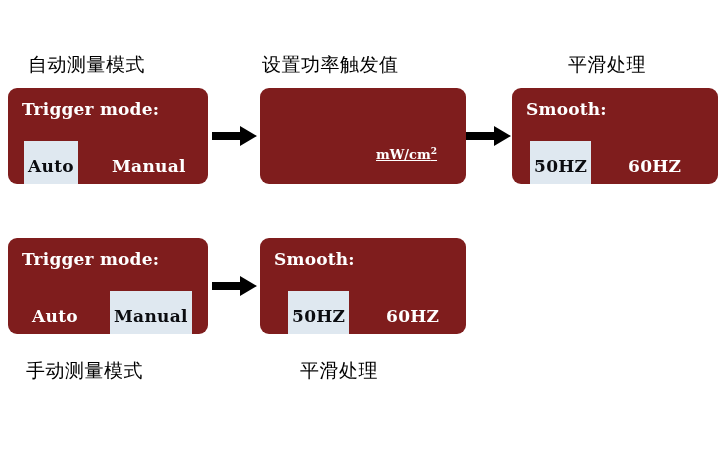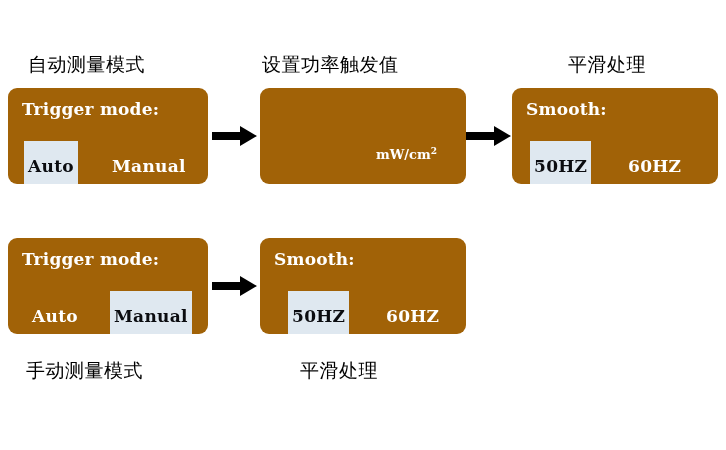--- a/index.html
+++ b/index.html
@@ -23,21 +23,21 @@
   .caption {
     position: absolute;
     font-family: "DejaVu Sans", sans-serif;
     font-size: 19px;
     color: #000000;
     white-space: nowrap;
     letter-spacing: 0.5px;
   }
   .screen {
     position: absolute;
-    background: #a16207;
+    background: #7f1d1d;
     border-radius: 9px;
     box-sizing: border-box;
     overflow: hidden;
   }
   .screen .title {
     position: absolute;
     left: 14px;
     top: 11px;
     color: #ffffff;
     font-family: "DejaVu Serif", serif;
@@ -71,20 +71,21 @@
     letter-spacing: 1px;
     margin-top: 44px;
   }
   .unit {
     position: absolute;
     font-family: "DejaVu Serif", serif;
     font-weight: bold;
     font-size: 13px;
     color: #ffffff;
     white-space: nowrap;
+    text-decoration: underline;
   }
   .unit sup {
     font-size: 9px;
     vertical-align: super;
   }
   .arrow {
     position: absolute;
     width: 46px;
     height: 22px;
   }

